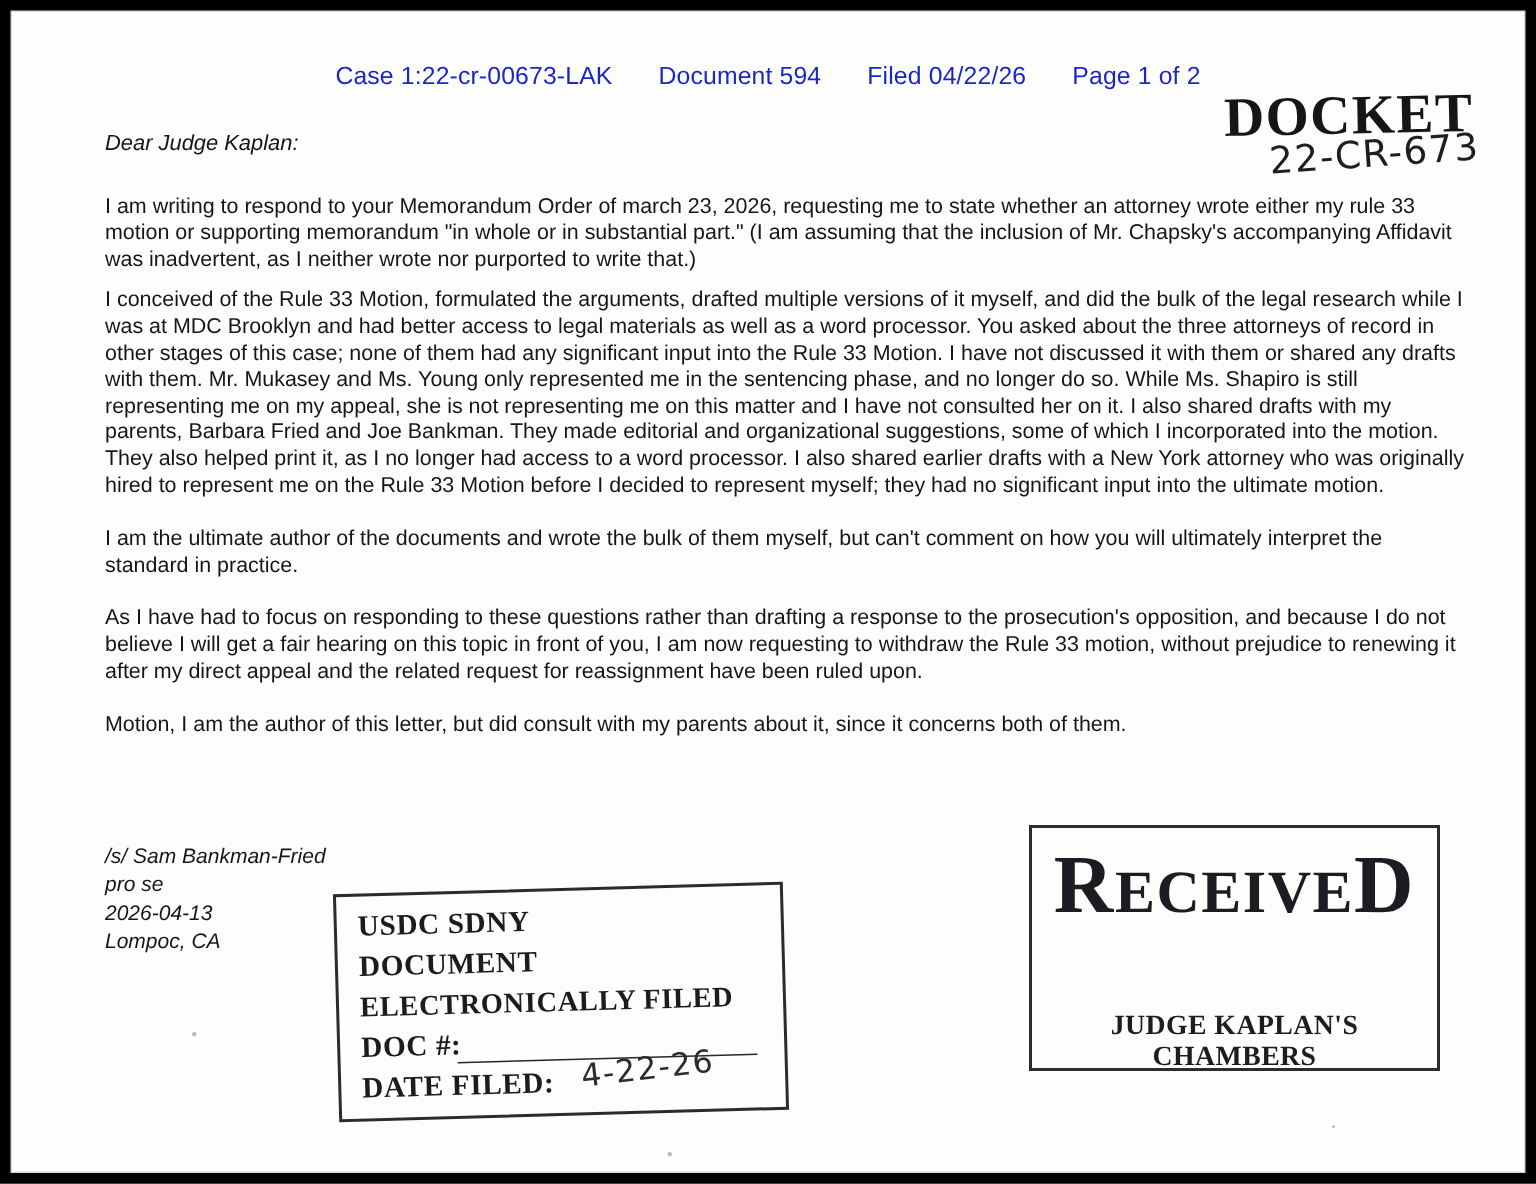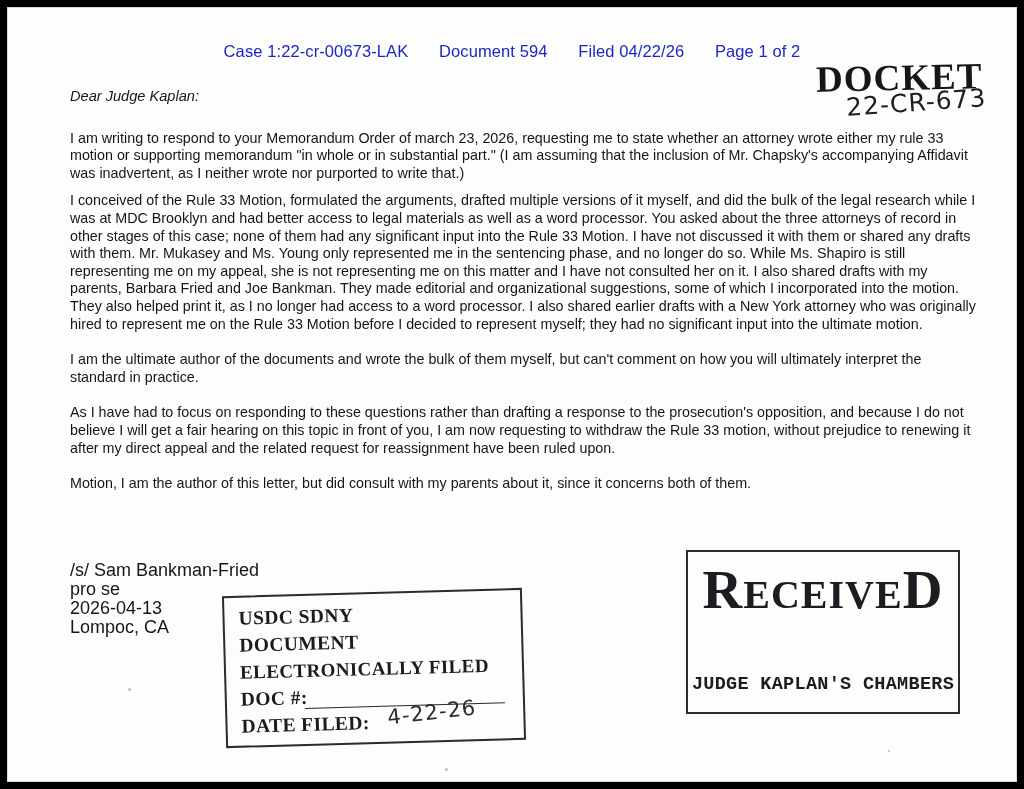--- a/index.html
+++ b/index.html
@@ -80,23 +80,24 @@
     margin: 0 0 18px 0;
     text-align: left;
   }
   .letter p.para.tight { margin-bottom: 10px; }
 
   
   .sigblock {
     position: absolute;
     left: 62px;
     top: 553px;
-    font-size: 18px;
+    font-size: 14px;
     line-height: 19px;
     color: #16161a;
+    font-style: italic;
   }
 
   
   .filed-stamp {
     position: absolute;
     left: 216px;
     top: 584px;
     width: 296px;
     height: 148px;
     border: 2px solid #2a2a30;
@@ -174,21 +175,21 @@
     font-size: 20px;
     letter-spacing: 1px;
     color: #1f1f26;
   }
   .recv-chambers {
     position: absolute;
     left: 0;
     top: 122px;
     width: 270px;
     text-align: center;
-    font-family: Liberation Mono, monospace;
+    font-family: Liberation Serif, serif;
     font-weight: bold;
     font-size: 18.5px;
     letter-spacing: 0.3px;
     color: #1c1c22;
   }
   .speck {
     position: absolute;
     background: #bdbdb8;
     border-radius: 50%;
   }

